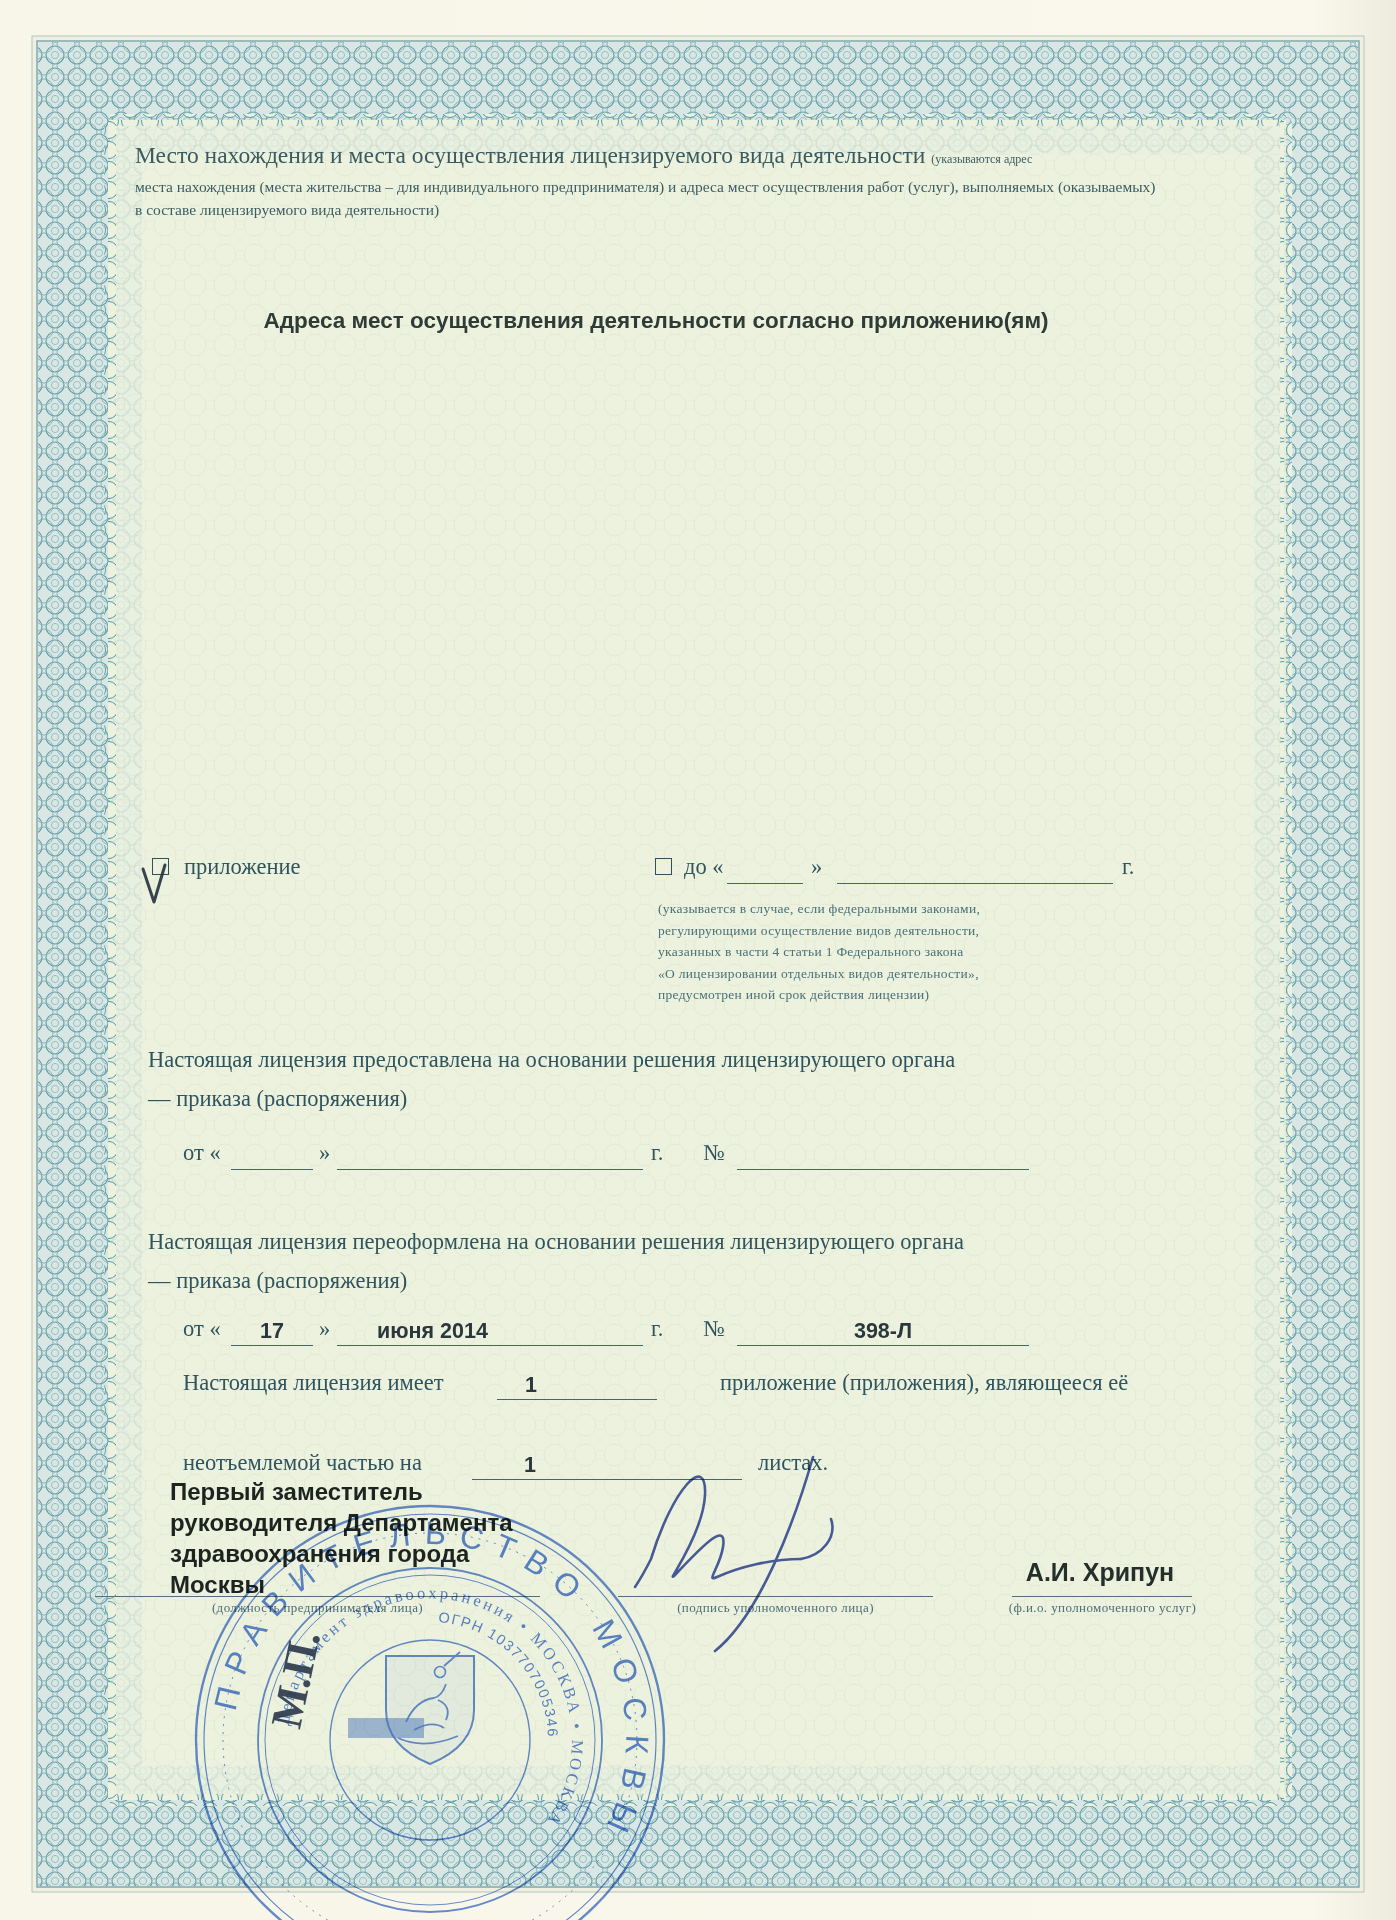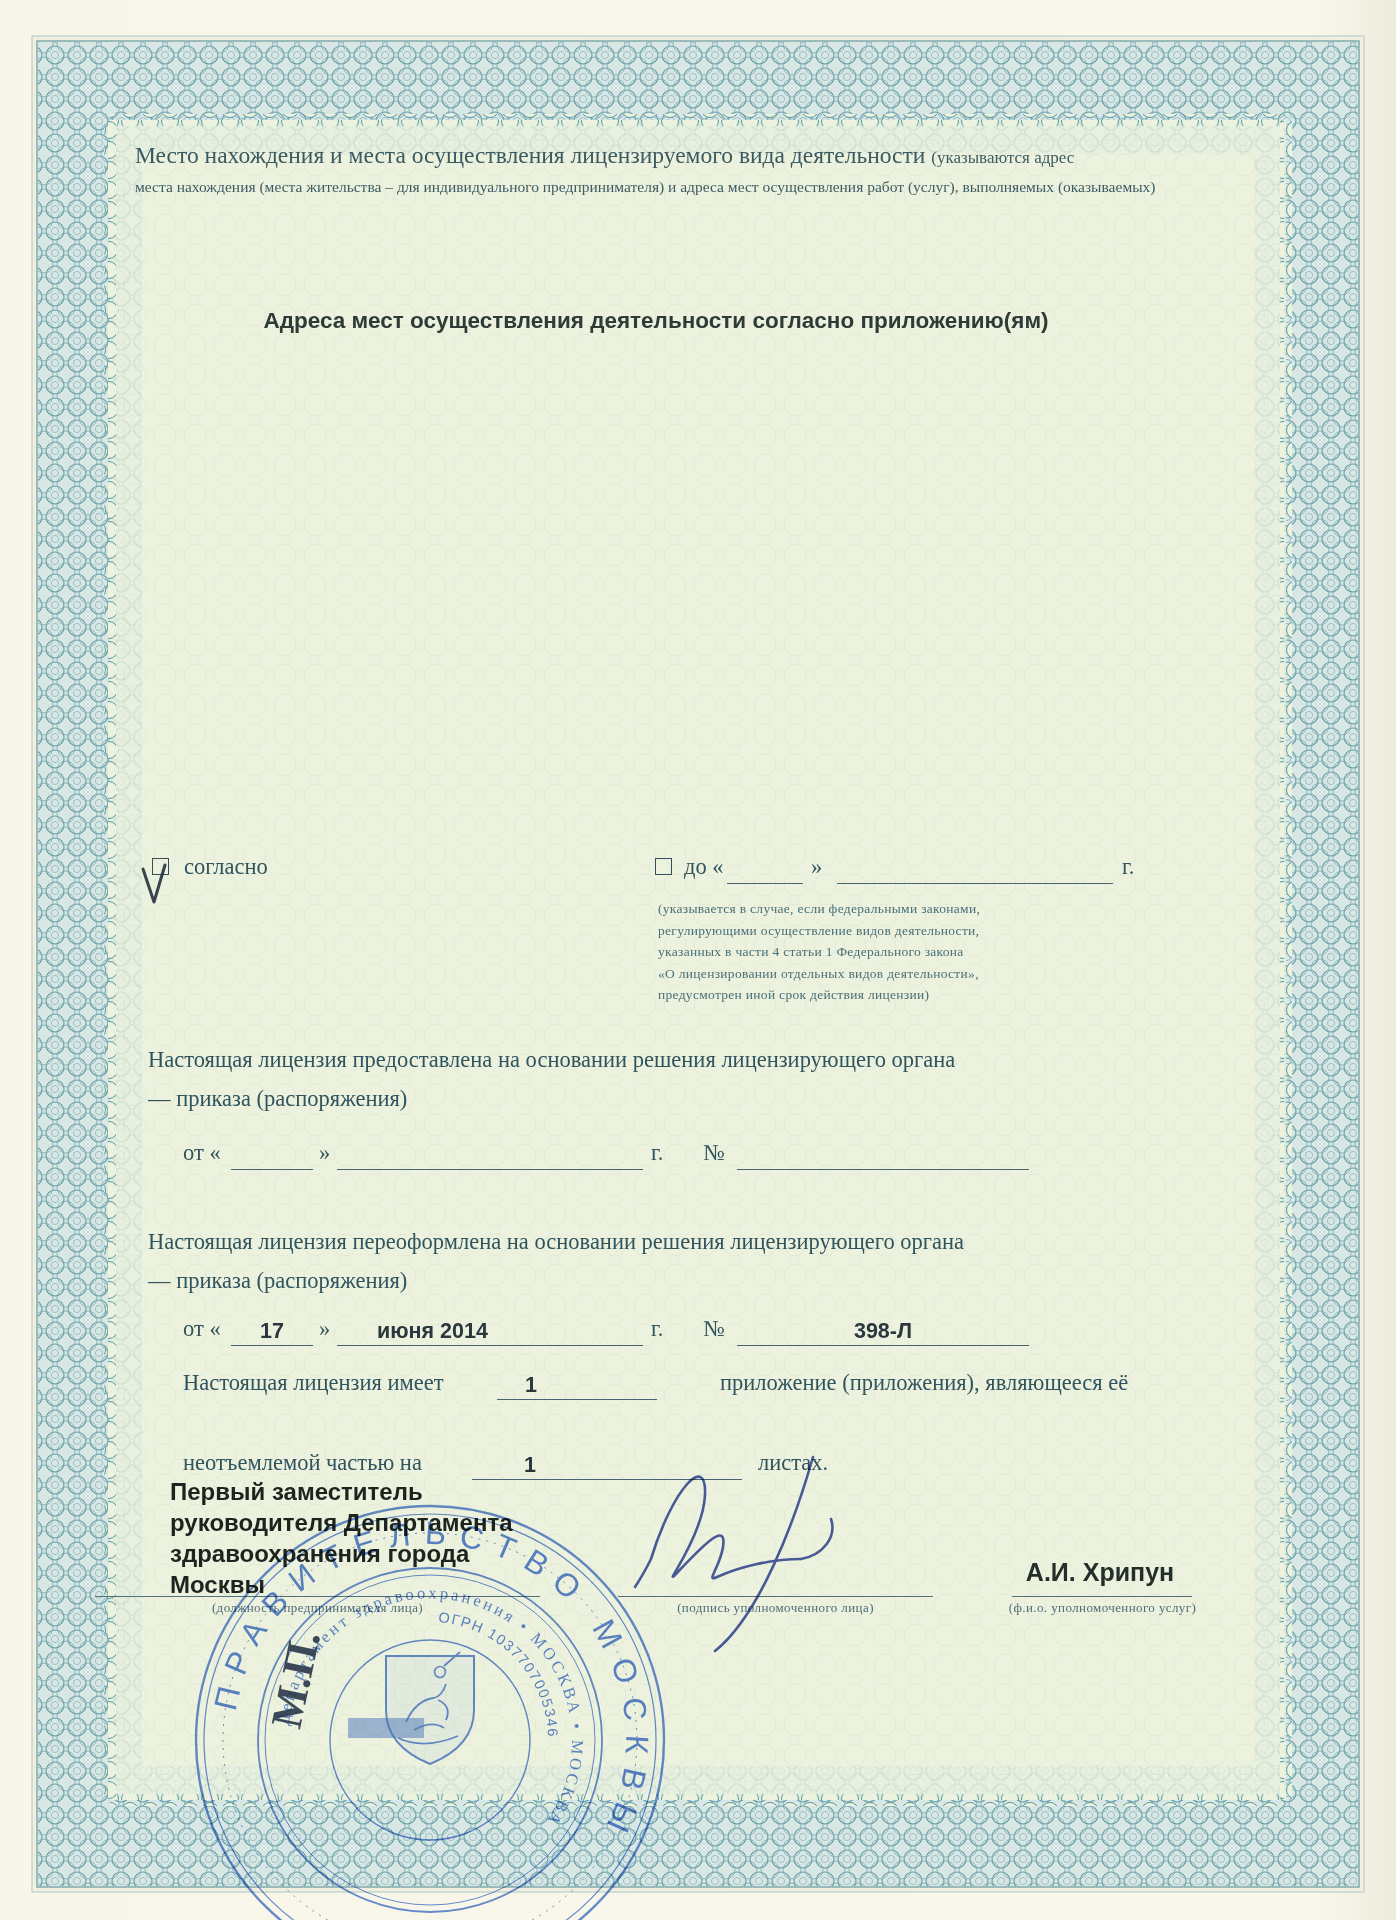--- a/index.html
+++ b/index.html
@@ -75,34 +75,35 @@
     <rect x="1254" y="154" width="32" height="1612" fill="url(#gp)" opacity="0.22"></rect>
 
     <rect x="110" y="114" width="1176" height="12" fill="url(#scalH1)"></rect>
     <rect x="110" y="1794" width="1176" height="12" fill="url(#scalH2)"></rect>
     <rect x="104" y="120" width="12" height="1680" fill="url(#scalV1)"></rect>
     <rect x="1280" y="120" width="12" height="1680" fill="url(#scalV2)"></rect>
   </svg>
 
   <div class="abs" style="left:135px;top:142px;width:1075px;">
     <div style="white-space:nowrap;">
-      <span style="font-size:23.5px;color:#3a5a61;margin-top:48px;">Место нахождения и места осуществления лицензируемого вида деятельности </span><span style="font-size:17px;color:#3c5c63;margin-top:27px;">(указываются адрес</span>
+      <span style="font-size:23.5px;color:#3a5a61;margin-top:48px;">Место нахождения и места осуществления лицензируемого вида деятельности </span><span style="font-size:12px;color:#3c5c63;margin-top:27px;">(указываются адрес</span>
     </div>
     <div style="font-size:15.5px;line-height:23px;color:#3c5c63;margin-top:6px;">места нахождения (места жительства – для индивидуального предпринимателя) и адреса мест осуществления работ (услуг), выполняемых (оказываемых)</div>
+    <div style="font-size:15.5px;line-height:23px;color:#3c5c63;">в составе лицензируемого вида деятельности)</div>
   </div>
 
 
   <div class="abs sans-bold" style="left:66px;top:308px;width:1180px;text-align:center;font-size:22.5px;color:#2e3b36;">Адреса мест осуществления деятельности согласно приложению(ям)</div>
 
 
   <div class="abs chk" style="left:152px;top:858px;"></div>
   <svg class="abs" style="left:136px;top:860px;" width="36" height="48">
     <path d="M7 9 L18 42 L29 5" fill="none" stroke="#24313d" stroke-width="3" stroke-linecap="round" stroke-linejoin="round" opacity=".9"></path>
   </svg>
-  <div class="abs h22" style="left:184px;top:854px;">согласно</div>
+  <div class="abs h22" style="left:184px;top:854px;">приложение</div>
 
   <div class="abs chk" style="left:655px;top:858px;"></div>
   <div class="abs h22" style="left:684px;top:854px;">до «</div>
   <div class="abs uline" style="left:727px;top:854px;width:76px;"></div>
   <div class="abs h22" style="left:811px;top:854px;">»</div>
   <div class="abs uline" style="left:837px;top:854px;width:276px;"></div>
   <div class="abs h22" style="left:1122px;top:854px;">г.</div>
 
   <div class="abs hint prewrap" style="left:658px;top:898px;width:360px;">(указывается в случае, если федеральными законами,
 регулирующими осуществление видов деятельности,

